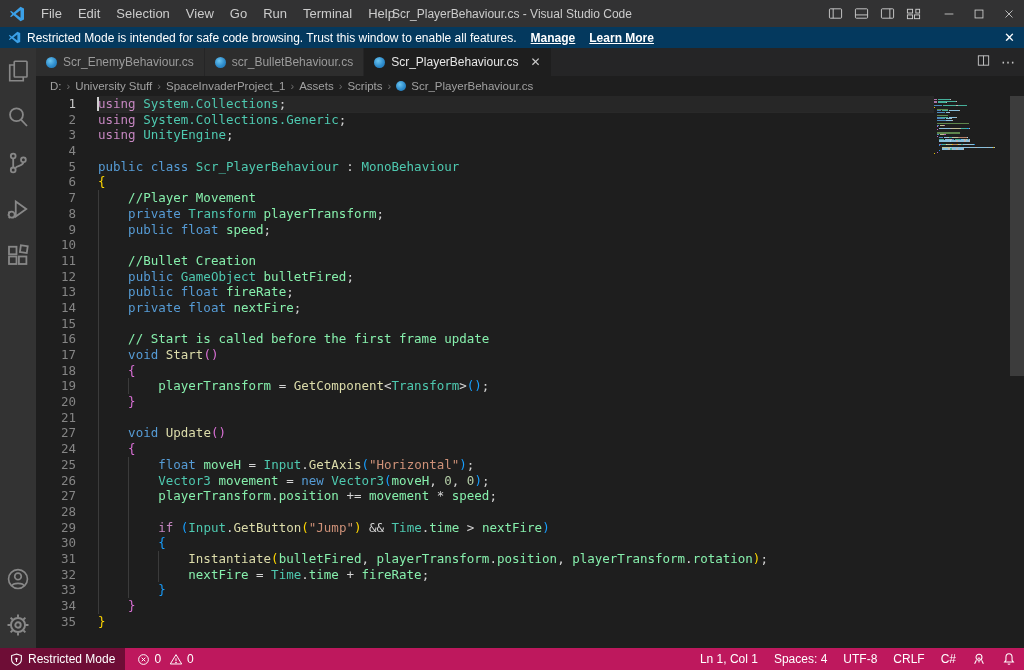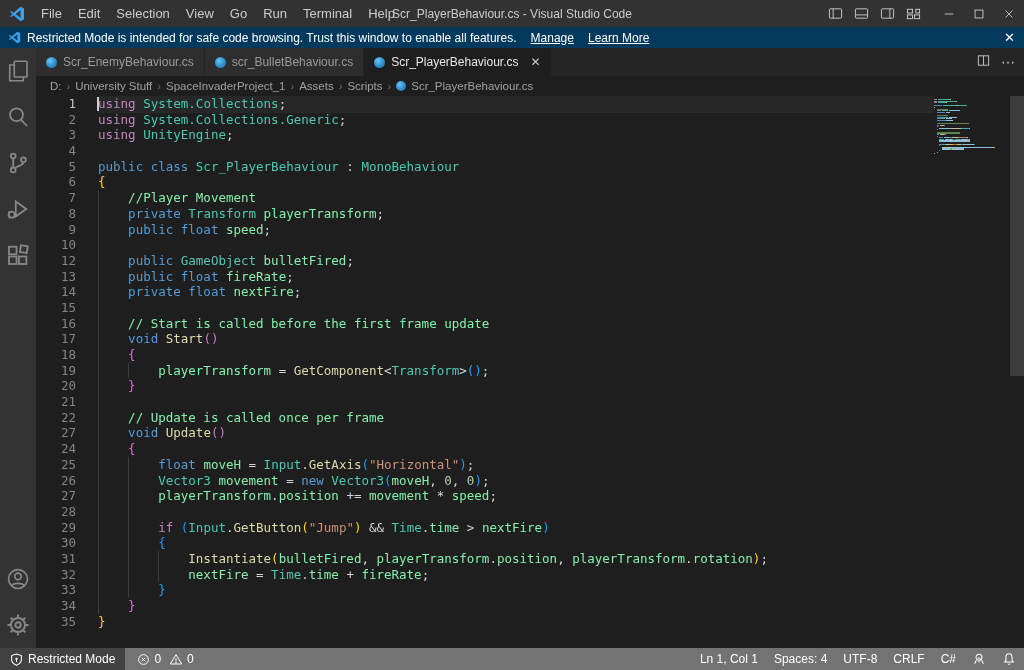--- a/index.html
+++ b/index.html
@@ -19,21 +19,21 @@
   .tb-btn { width:30px; height:100%; display:flex; align-items:center; justify-content:center;
             color:#cccccc; }
   .tb-btn svg { display:block; }
   .tb-layouts { display:flex; margin-right:8px; }
   .tb-layouts .tb-btn { width:26px; }
 
   
   .banner { height:21px; background:#04395e; color:#ffffff; font-size:12px;
             display:flex; align-items:center; flex:none; }
   .banner .b-logo { width:13px; height:13px; margin:0 6px 0 8px; flex:none; }
-  .banner a { color:#ffffff; text-decoration:underline; margin-left:14px; font-weight:400; }
+  .banner a { color:#ffffff; text-decoration:underline; margin-left:14px; font-weight:700; }
   .banner .b-close { margin-left:auto; margin-right:9px; font-size:13px; color:#ffffff; }
 
   
   .main { flex:1; display:flex; min-height:0; }
   .activitybar { width:36px; background:#333333; display:flex; flex-direction:column;
                  align-items:center; flex:none; }
   .ab-icon { width:36px; height:46px; display:flex; align-items:center; justify-content:center;
              color:#888888; }
   .ab-icon svg { display:block; }
   .ab-spacer { flex:1; }
@@ -80,21 +80,21 @@
 
   
   .minimap { width:76px; flex:none; padding-top:3px; overflow:hidden; }
   .mm-row { height:1.1px; margin-bottom:0.5px; position:relative; }
   .mm-row span { position:absolute; top:0; height:1.1px; }
   .vscrollbar { width:14px; flex:none; position:relative; }
   .vslider { position:absolute; top:0; left:0; right:0; height:280px;
              background:rgba(121,121,121,0.33); }
 
   
-  .statusbar { height:22px; background:#737373; color:#ffffff; font-size:12px;
+  .statusbar { height:22px; background:#be185d; color:#ffffff; font-size:12px;
                display:flex; align-items:center; flex:none; }
   .sb-left { display:flex; align-items:center; height:100%; }
   .sb-restricted { background:rgba(0,0,0,0.42); height:100%; display:flex;
                    align-items:center; padding:0 10px; gap:5px; }
   .sb-problems { display:flex; align-items:center; padding:0 8px; gap:4px; height:100%; }
   .sb-problems svg { margin-left:4px; }
   .sb-right { margin-left:auto; display:flex; align-items:center; height:100%; gap:0; }
   .sb-item { padding:0 8px; height:100%; display:flex; align-items:center; }
   .statusbar svg { display:block; }
 </style>
@@ -327,20 +327,24 @@
             </div>
             <div class="code-line">
               <span class="ln">9</span>
               <span class="ct"><span class="guide" style="left: 0ch;"></span><span class="tk-pn">    </span><span class="tk-kw">public float</span><span class="tk-pn"> </span><span class="tk-var">speed</span><span class="tk-pn">;</span></span>
             </div>
             <div class="code-line">
               <span class="ln">10</span>
               <span class="ct"><span class="guide" style="left: 0ch;"></span></span>
             </div>
             <div class="code-line">
+              <span class="ln">11</span>
+              <span class="ct"><span class="guide" style="left: 0ch;"></span><span class="tk-pn">    </span><span class="tk-cm">//Bullet Creation</span></span>
+            </div>
+            <div class="code-line">
               <span class="ln">12</span>
               <span class="ct"><span class="guide" style="left: 0ch;"></span><span class="tk-pn">    </span><span class="tk-kw">public</span><span class="tk-pn"> </span><span class="tk-type">GameObject</span><span class="tk-pn"> </span><span class="tk-var">bulletFired</span><span class="tk-pn">;</span></span>
             </div>
             <div class="code-line">
               <span class="ln">13</span>
               <span class="ct"><span class="guide" style="left: 0ch;"></span><span class="tk-pn">    </span><span class="tk-kw">public float</span><span class="tk-pn"> </span><span class="tk-var">fireRate</span><span class="tk-pn">;</span></span>
             </div>
             <div class="code-line">
               <span class="ln">14</span>
               <span class="ct"><span class="guide" style="left: 0ch;"></span><span class="tk-pn">    </span><span class="tk-kw">private float</span><span class="tk-pn"> </span><span class="tk-var">nextFire</span><span class="tk-pn">;</span></span>
@@ -365,24 +369,20 @@
               <span class="ln">19</span>
               <span class="ct"><span class="guide" style="left: 0ch;"></span><span class="guide" style="left: 4ch;"></span><span class="tk-pn">        </span><span class="tk-var">playerTransform</span><span class="tk-pn"> = </span><span class="tk-fn">GetComponent</span><span class="tk-pn">&lt;</span><span class="tk-type">Transform</span><span class="tk-pn">&gt;</span><span class="tk-b3">()</span><span class="tk-pn">;</span></span>
             </div>
             <div class="code-line">
               <span class="ln">20</span>
               <span class="ct"><span class="guide" style="left: 0ch;"></span><span class="tk-pn">    </span><span class="tk-b2">}</span></span>
             </div>
             <div class="code-line">
               <span class="ln">21</span>
               <span class="ct"><span class="guide" style="left: 0ch;"></span></span>
-            </div>
-            <div class="code-line">
-              <span class="ln">22</span>
-              <span class="ct"><span class="guide" style="left: 0ch;"></span><span class="tk-pn">    </span><span class="tk-cm">// Update is called once per frame</span></span>
             </div>
             <div class="code-line">
               <span class="ln">27</span>
               <span class="ct"><span class="guide" style="left: 0ch;"></span><span class="tk-pn">    </span><span class="tk-kw">void</span><span class="tk-pn"> </span><span class="tk-fn">Update</span><span class="tk-b2">()</span></span>
             </div>
             <div class="code-line">
               <span class="ln">24</span>
               <span class="ct"><span class="guide" style="left: 0ch;"></span><span class="tk-pn">    </span><span class="tk-b2">{</span></span>
             </div>
             <div class="code-line">

